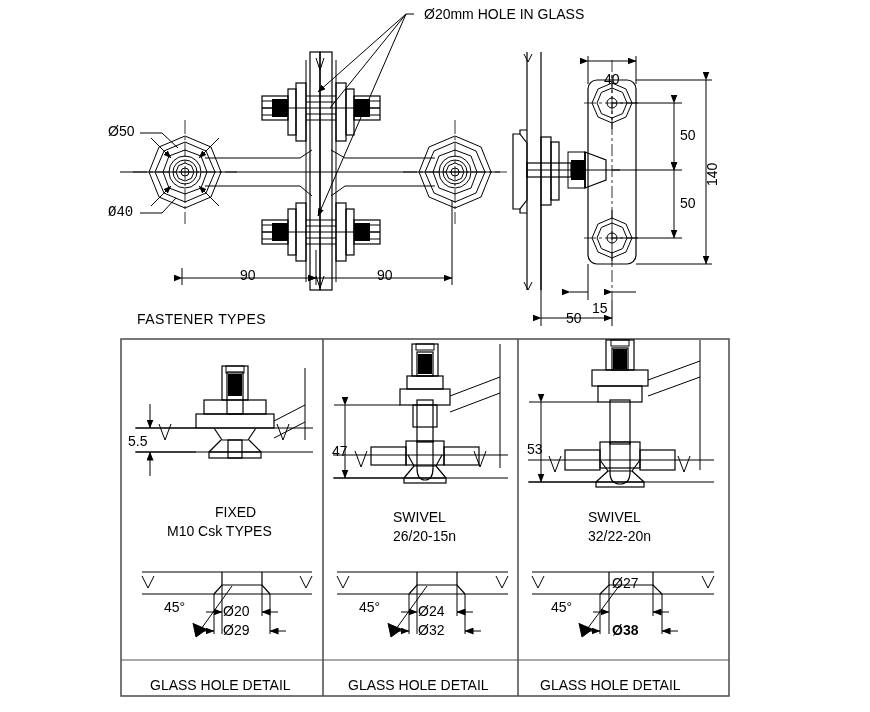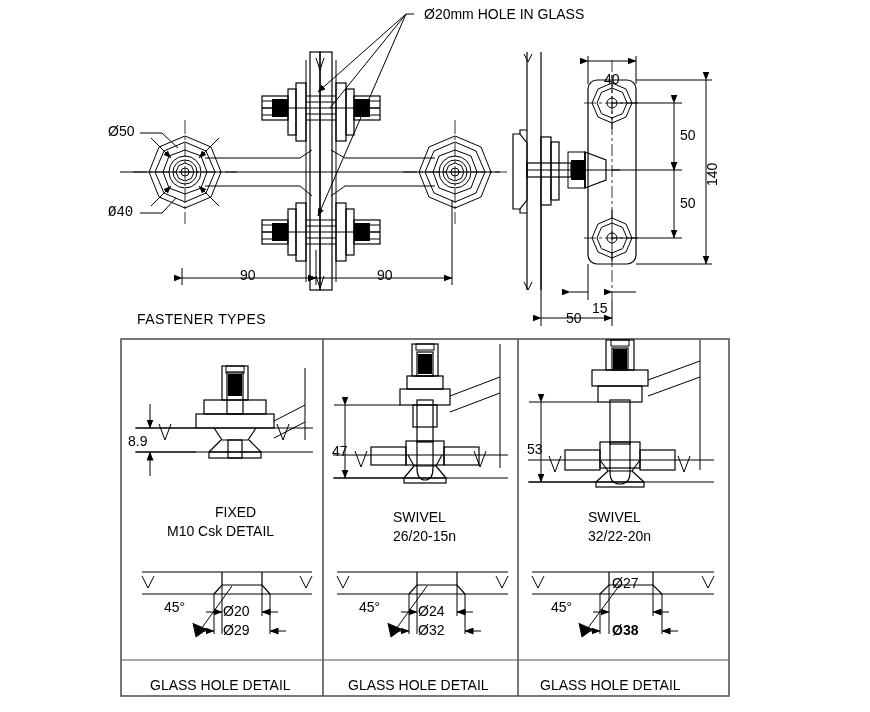--- a/index.html
+++ b/index.html
@@ -390,23 +390,23 @@
 
 <div class="lbl t13" style="left:604px;top:50px;margin-top:22px;">40</div>
 <div class="lbl t13" style="left:680px;top:128px;">50</div>
 <div class="lbl t13" style="left:680px;top:196px;">50</div>
 <div class="lbl t13 rot" style="left:705px;top:186px;transform:rotate(-90deg);">140</div>
 <div class="lbl t13" style="left:592px;top:276px;margin-top:25px;">15</div>
 <div class="lbl t13" style="left:566px;top:311px;">50</div>
 
 <div class="lbl t13" style="left:137px;top:312px;letter-spacing:0.4px;">FASTENER TYPES</div>
 
-<div class="lbl t13" style="left:128px;top:434px;">8.9</div>
+<div class="lbl t13" style="left:128px;top:434px;">5.5</div>
 <div class="lbl t13" style="left:167px;top:505px;margin-left:48px;">FIXED</div>
-<div class="lbl t13" style="left:167px;top:524px;">M10 Csk DETAIL</div>
+<div class="lbl t13" style="left:167px;top:524px;">M10 Csk TYPES</div>
 <div class="lbl t13" style="left:164px;top:600px;">45°</div>
 <div class="lbl t13" style="left:223px;top:604px;text-align:center;">Ø20</div>
 <div class="lbl t13" style="left:223px;top:623px;">Ø29</div>
 <div class="lbl t13" style="left:150px;top:678px;">GLASS HOLE DETAIL</div>
 
 <div class="lbl t13" style="left:332px;top:444px;">47</div>
 <div class="lbl t13" style="left:393px;top:510px;">SWIVEL</div>
 <div class="lbl t13" style="left:393px;top:529px;">26/20-15n</div>
 <div class="lbl t13" style="left:359px;top:600px;">45°</div>
 <div class="lbl t13" style="left:418px;top:604px;">Ø24</div>

